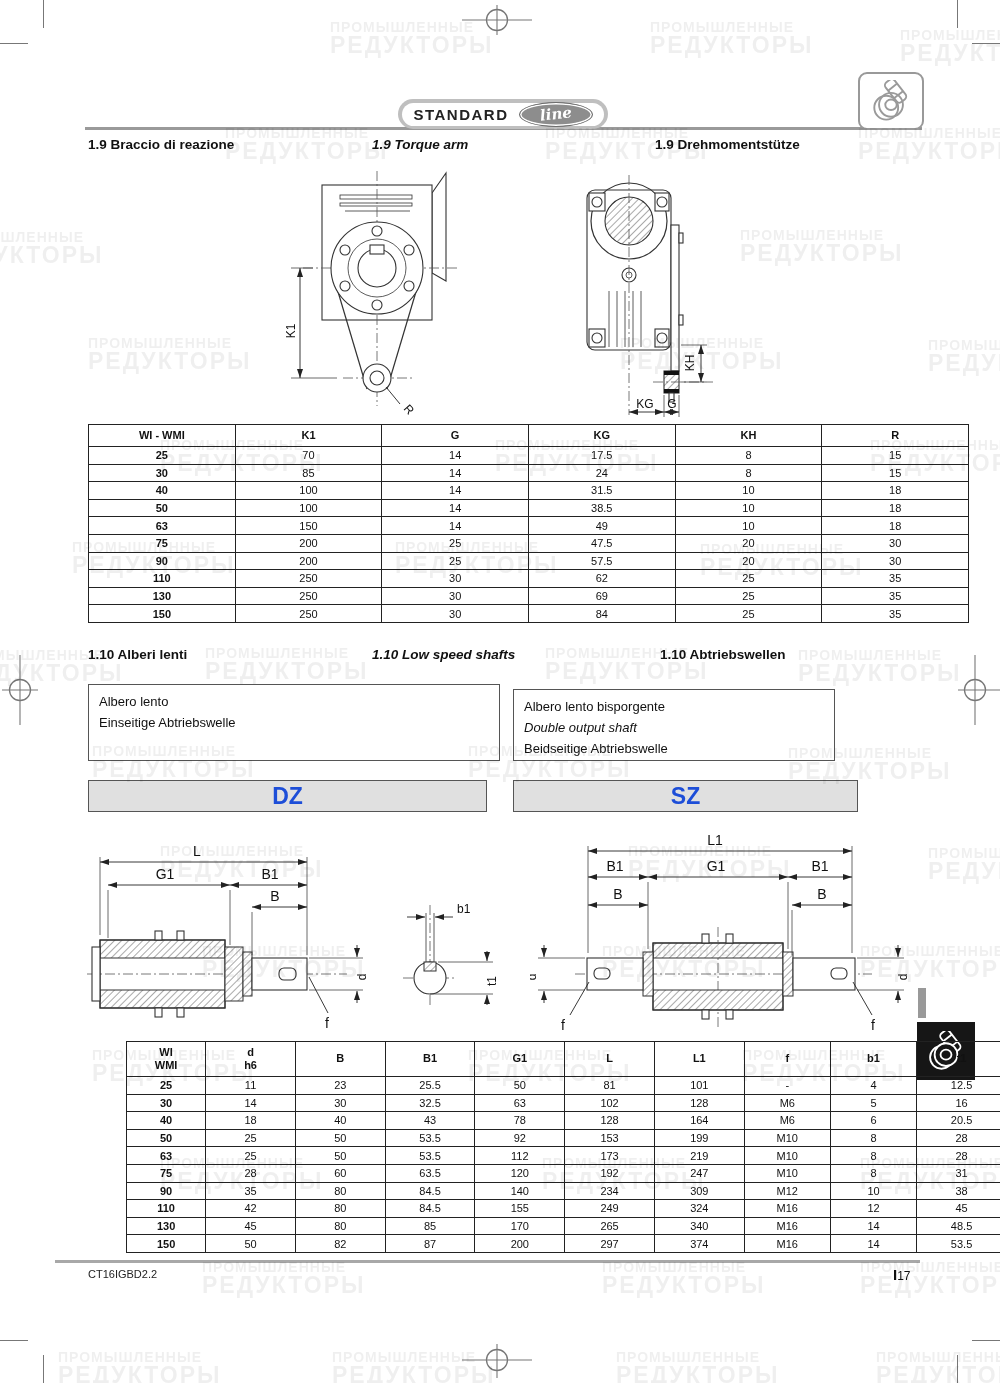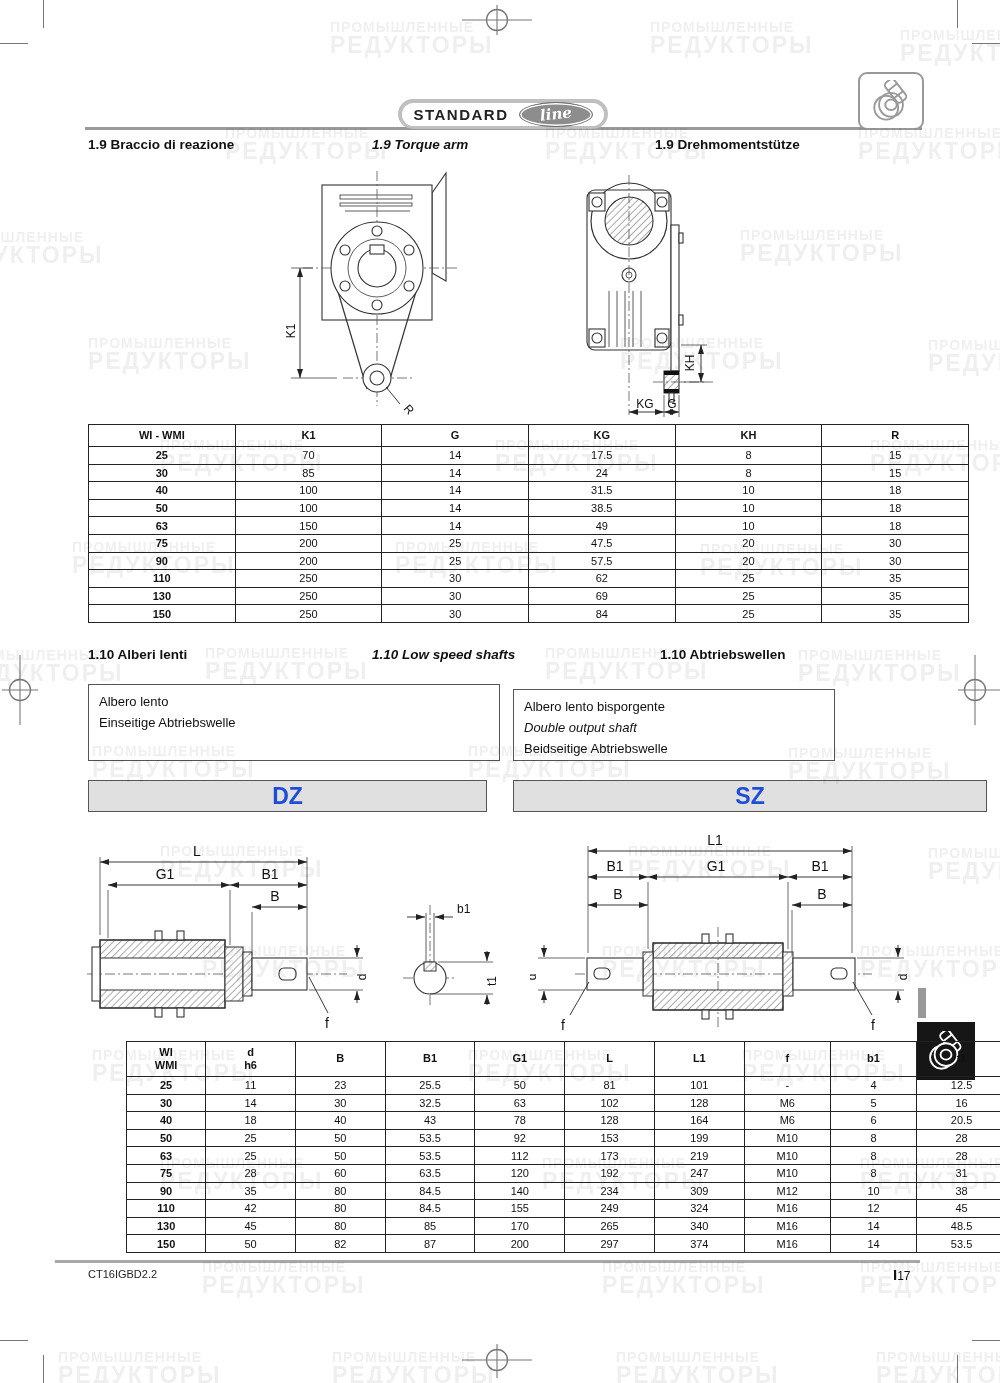--- a/index.html
+++ b/index.html
@@ -314,21 +314,21 @@
   </div>
   <div class="descbox" style="left:513px;top:689px;width:322px;height:72px">
     <div>Albero lento bisporgente</div>
     <div class="en">Double output shaft</div>
     <div>Beidseitige Abtriebswelle</div>
   </div>
 
   <div class="codebar" style="left:88px;top:780px;width:399px">
     <span>DZ</span>
     </div>
-  <div class="codebar" style="left:513px;top:780px;width:474px">
+  <div class="codebar" style="left:513px;top:780px;width:345px">
     <span>SZ</span>
     </div>
 
   <svg class="abs draw" style="left:85px;top:835px" width="430" height="200" viewBox="0 0 430 200">
     <defs>
       <marker id="arr3" markerWidth="10" markerHeight="8" refX="9" refY="3" orient="auto-start-reverse" markerUnits="userSpaceOnUse">
         <path d="M0 0 L9 3 L0 6 Z" fill="#222"></path>
         </marker>
       <pattern id="h3p" width="5" height="5" patternUnits="userSpaceOnUse" patternTransform="rotate(45)">
         <rect width="5" height="5" fill="#fff"></rect>

